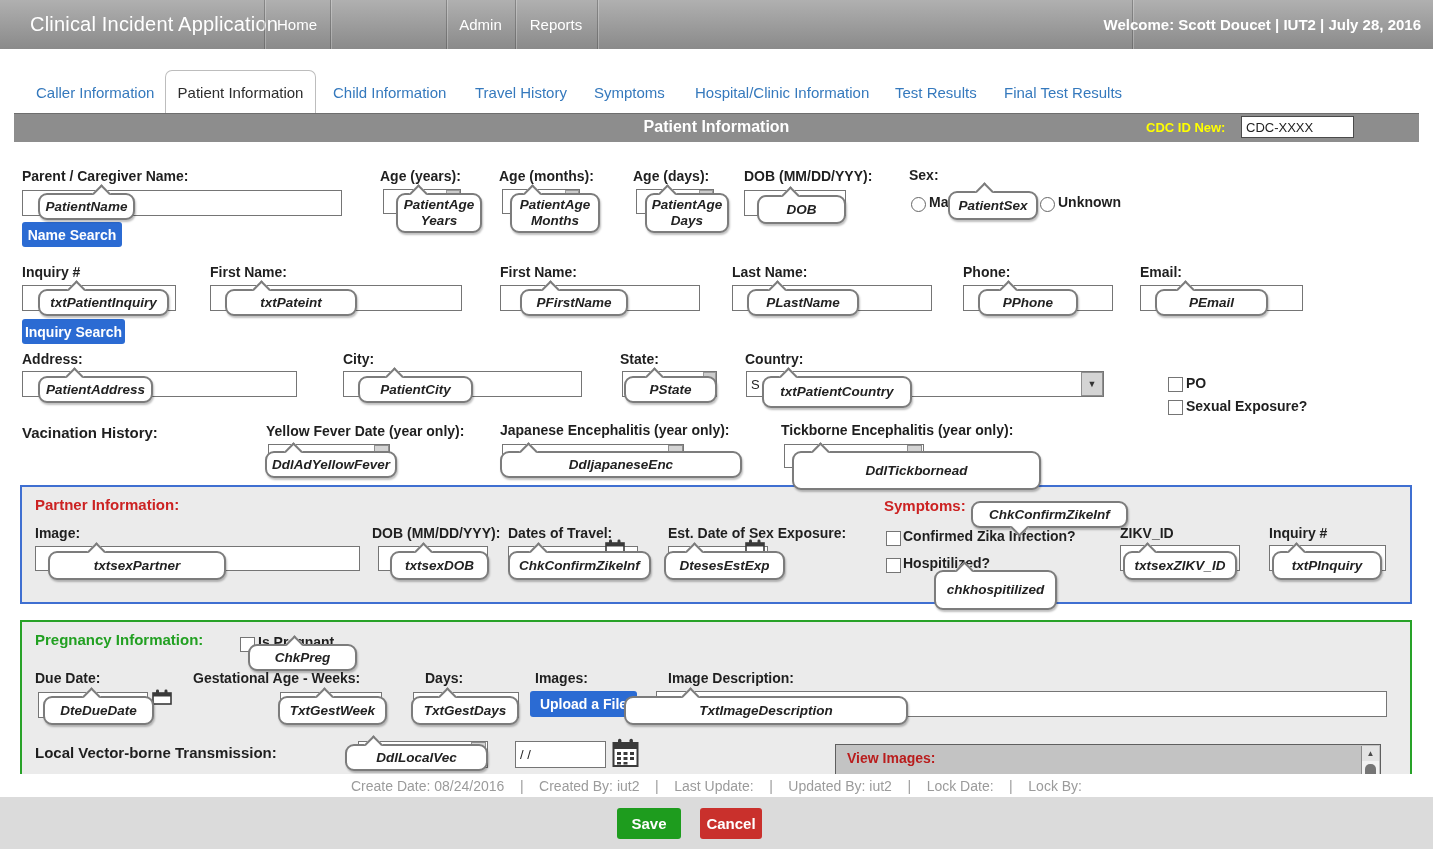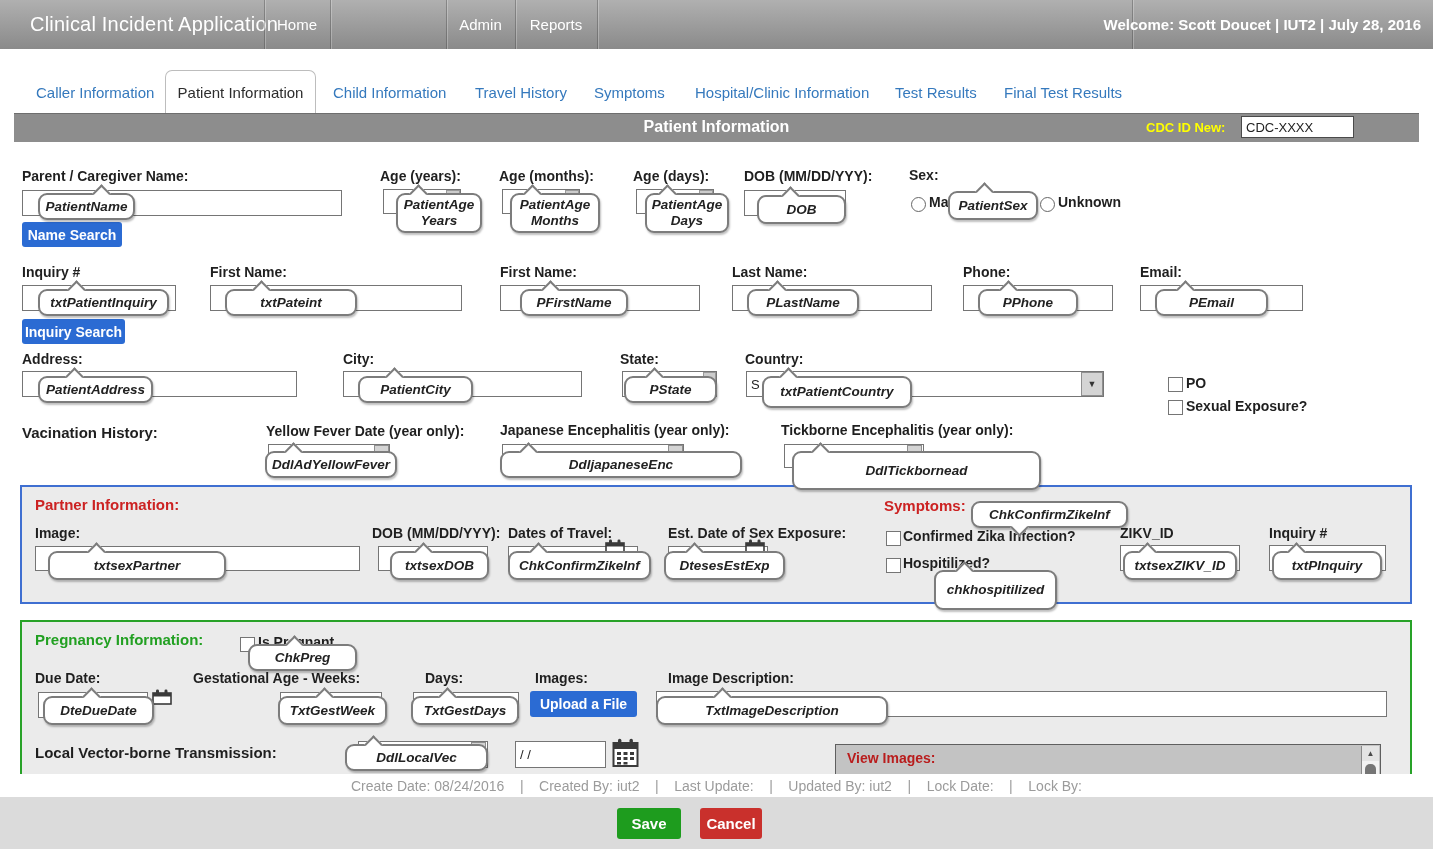--- a/index.html
+++ b/index.html
@@ -244,21 +244,21 @@
 
   <div class="lbl" style="left:425px;top:670px">Days:</div>
   <input class="inp" style="left: 413px; top: 692px; width: 106px; height: 26px;">
   <div class="tip" style="left:411px;top:696px;width:108px;height:29px;--pl:28px">TxtGestDays</div>
 
   <div class="lbl" style="left:535px;top:670px">Images:</div>
   <button class="btn btn-blue" style="left:530px;top:691px;width:107px;height:26px">Upload a File</button>
 
   <div class="lbl" style="left:668px;top:670px">Image Description:</div>
   <input class="inp" style="left: 656px; top: 691px; width: 731px; height: 26px;">
-  <div class="tip" style="left:656px;top:696px;width:232px;height:29px;--pl:58px">TxtImageDescription</div>
+  <div class="tip" style="left:624px;top:696px;width:284px;height:29px;--pl:58px">TxtImageDescription</div>
 
   <div class="lbl lbl15" style="left:35px;top:744px">Local Vector-borne Transmission:</div>
   <input class="inp" style="left: 358px; top: 741px; width: 130px; height: 27px;">
   <div class="ddbtn" style="left:471px;top:742px;width:15px;height:25px"></div>
   <div class="tip" style="left:345px;top:744px;width:143px;height:27px;--pl:20px">DdlLocalVec</div>
   <input class="inp" style="left: 515px; top: 741px; width: 91px; height: 27px; z-index: 4;" value="/ /">
   <svg class="calsvg" style="left:612px;top:738px" width="27" height="30" viewBox="0 0 27 30">
       <rect x="1.5" y="5" width="24" height="23" fill="#fff" stroke="#3a3a3a" stroke-width="2"></rect>
       <rect x="1.5" y="5" width="24" height="6" fill="#3a3a3a"></rect>
       <rect x="6" y="0.8" width="3.4" height="7" rx="1.6" fill="#3a3a3a"></rect>

